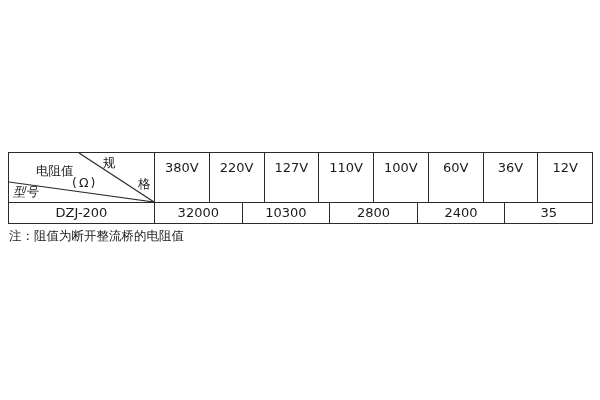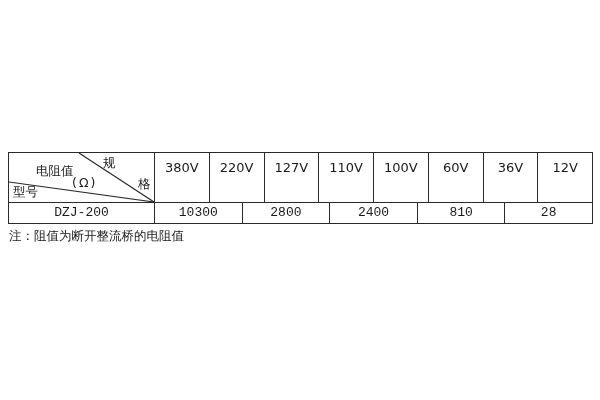--- a/index.html
+++ b/index.html
@@ -20,21 +20,21 @@
     top: 152px;
     width: 585px;
     border: 1.5px solid #2a2a2a;
     display: flex;
     flex-direction: column;
     background: #fff;
   }
 
   .row { display: flex; width: 100%; }
   .header-row { height: 49px; }
-  .data-row { height: 21px; border-top: 1.5px solid #2a2a2a; font-family: Liberation Mono, monospace; }
+  .data-row { height: 21px; border-top: 1.5px solid #2a2a2a; }
 
   .cell {
     flex: 1 1 0;
     border-left: 1.5px solid #2a2a2a;
     text-align: center;
     font-size: 13px;
     overflow: hidden;
     white-space: nowrap;
   }
   .cell.first {
@@ -54,21 +54,21 @@
   .diag-label {
     position: absolute;
     font-size: 12.5px;
     line-height: 1;
     white-space: nowrap;
   }
   .lbl-spec-top    { left: 94px; top: 4px; }
   .lbl-spec-bottom { left: 129px; top: 25px; }
   .lbl-resistance  { left: 27px; top: 12px; text-align: center; }
   .lbl-ohm         { left: 63px; top: 24px; letter-spacing: 2px; }
-  .lbl-model       { left: 4px;  top: 33px; }
+  .lbl-model       { left: 4px;  top: 33px; font-style: italic; }
 
   .note {
     position: absolute;
     left: 9px;
     top: 228px;
     font-size: 12.5px;
     color: #1a1a1a;
     white-space: nowrap;
     text-align: right;
   }
@@ -99,24 +99,24 @@
       <div class="cell v-head">127V</div>
       <div class="cell v-head">110V</div>
       <div class="cell v-head">100V</div>
       <div class="cell v-head">60V</div>
       <div class="cell v-head">36V</div>
       <div class="cell v-head">12V</div>
     </div>
 
     <div class="row data-row">
       <div class="cell first">DZJ-200</div>
+      <div class="cell">32000</div>
       <div class="cell">10300</div>
       <div class="cell">2800</div>
       <div class="cell">2400</div>
-      <div class="cell">810</div>
-      <div class="cell">28</div>
+      <div class="cell">35</div>
     </div>
 
   </div>
 
   <div class="note">注：阻值为断开整流桥的电阻值</div>
 
 </div>
 
 </body></html>

